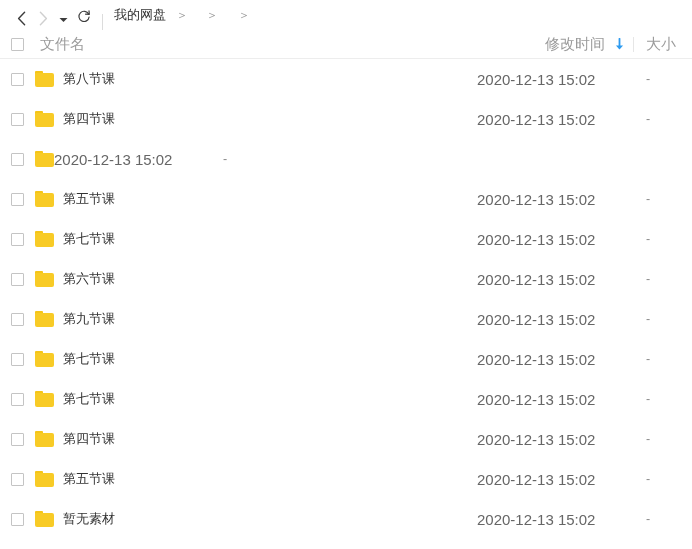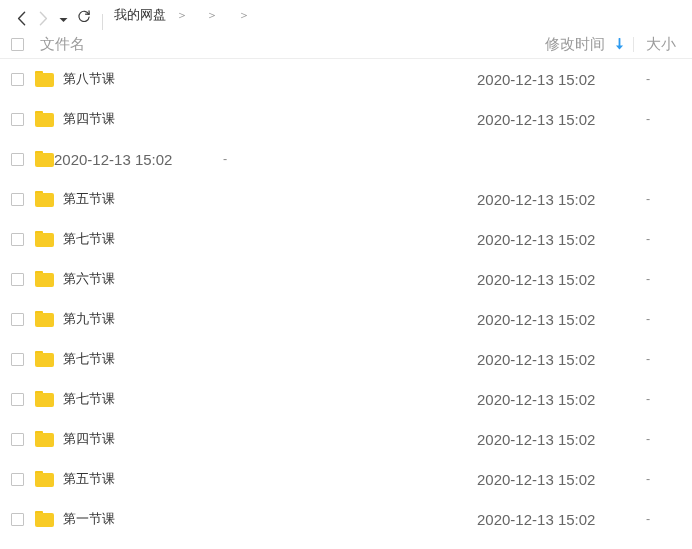--- a/index.html
+++ b/index.html
@@ -430,20 +430,20 @@
   </div>
 
   <div class="row">
     <div class="cb-cell">
         <span class="checkbox"></span>
       </div>
     <span class="folder-icon">
         <span class="tab"></span>
         <span class="body"></span>
       </span>
-    <div class="row-name">第一节课</div>
+    <div class="row-name">暂无素材</div>
     <div class="row-time">2020-12-13 15:02</div>
     <div class="row-spacer"></div>
     <div class="row-divspacer"></div>
     <div class="row-size">-</div>
   </div>
 
 </div>
 
 </body></html>

